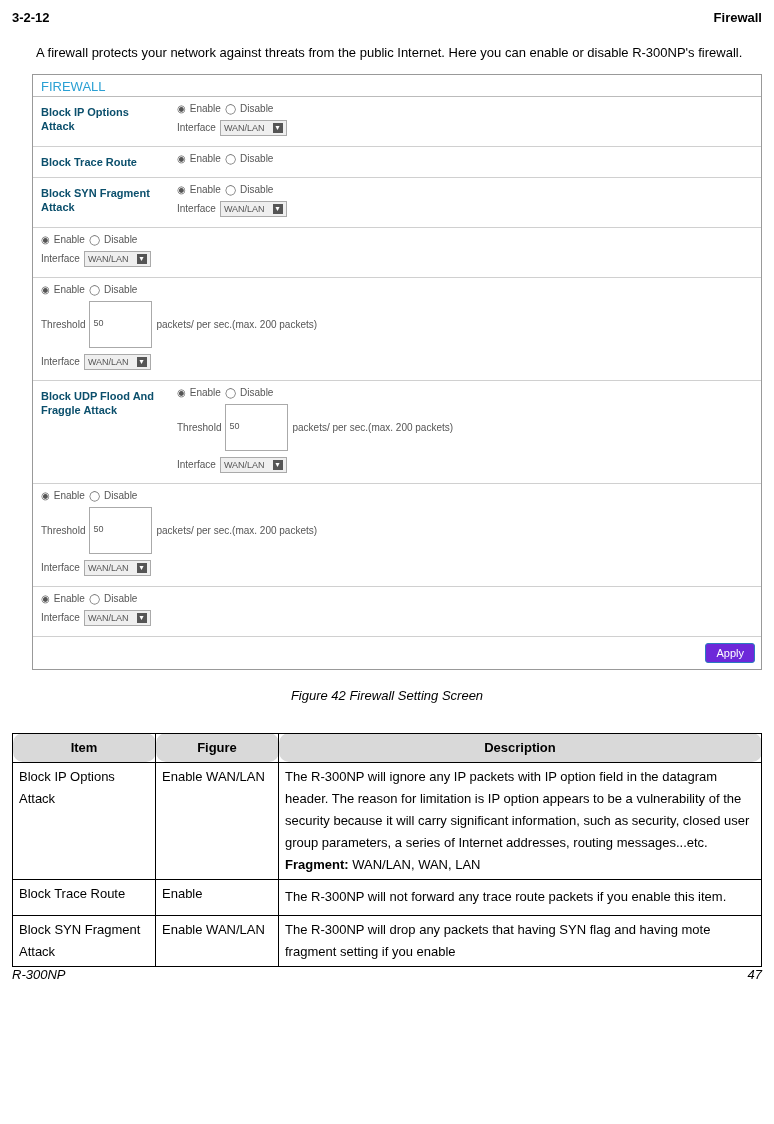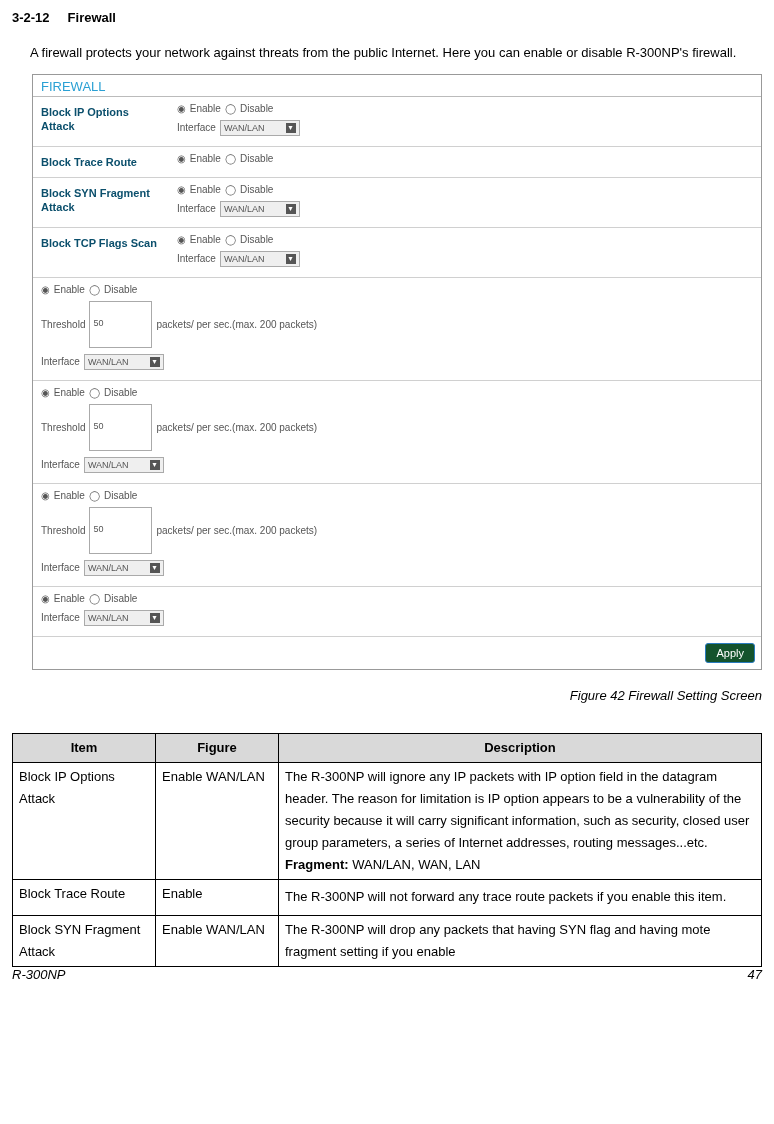--- a/index.html
+++ b/index.html
@@ -9,23 +9,24 @@
     font-size: 13px;
     color: #000;
     width: 750px;
   }
   h4.section-heading {
     font-size: 13px;
     font-weight: bold;
     margin: 0 0 14px 0;
     display: flex;
     gap: 18px;
+    justify-content: space-between;
   }
   .intro {
-    margin-left: 18px;
+    margin-left: 24px;
     line-height: 2.2;
     margin-bottom: 6px;
   }
   
   .panel {
     margin-left: 20px;
     border: 1px solid #999;
     font-family: "Segoe UI", Arial, sans-serif;
     font-size: 11px;
   }
@@ -62,21 +63,21 @@
   .fcell-ctrl .line:last-child { margin-bottom: 0; }
   .radio-dot { font-size: 10px; }
   .sel {
     display: inline-flex;
     align-items: center;
     border: 1px solid #aaa;
     height: 14px;
     padding: 0 3px;
     background: #efefef;
     font-size: 9px;
-    gap: 21px;
+    gap: 8px;
   }
   .sel .caret {
     width: 10px;
     height: 10px;
     background: #555;
     color: #fff;
     display: inline-flex;
     align-items: center;
     justify-content: center;
     font-size: 8px;
@@ -88,48 +89,49 @@
     height: 13px;
     font-size: 9px;
     padding: 16px 3px;
   }
   .apply-row {
     display: flex;
     justify-content: flex-end;
     padding: 6px;
   }
   .apply-btn {
-    background: #14532d;
+    background: #6d28d9;
     color: #fff;
     border: 1px solid #2a7bbf;
     border-radius: 3px;
     padding: 3px 10px;
     font-size: 11px;
   }
   .figcap {
-    text-align: right;
+    text-align: center;
     font-style: italic;
     margin: 18px 0 30px 0;
   }
   
   table.desc {
     width: 100%;
     border-collapse: collapse;
     font-size: 13px;
   }
   table.desc th, table.desc td {
     border: 1px solid #000;
     padding: 3px 6px;
     vertical-align: top;
     line-height: 1.7;
   }
   table.desc th {
     background: #d9d9d9;
     font-weight: bold;
     text-align: center;
+    border-radius: 10px;
   }
   table.desc td.item-col { width: 130px; }
   table.desc td.def-col  { width: 110px; }
   .footer {
     margin-top: 0;
     display: flex;
     justify-content: space-between;
     font-style: italic;
     font-size: 13px;
   }
@@ -191,21 +193,20 @@
         <span>Interface</span>
         <span class="sel">
           <span>WAN/LAN</span>
           <span class="caret">▾</span>
         </span>
       </div>
     </div>
   </div>
 
   <div class="frow">
-    <div class="fcell-label">Block TCP Flags Scan</div>
     <div class="fcell-ctrl">
       <div class="line">
         <span class="radio-dot">◉</span>
         <span>Enable</span>
         <span class="radio-dot">◯</span>
         <span>Disable</span>
       </div>
       <div class="line">
         <span>Interface</span>
         <span class="sel">
@@ -233,20 +234,21 @@
         <span>Interface</span>
         <span class="sel">
           <span>WAN/LAN</span>
           <span class="caret">▾</span>
         </span>
       </div>
     </div>
   </div>
 
   <div class="frow">
+    <div class="fcell-label">Block UDP Flood And Fraggle Attack</div>
     <div class="fcell-ctrl">
       <div class="line">
         <span class="radio-dot">◉</span>
         <span>Enable</span>
         <span class="radio-dot">◯</span>
         <span>Disable</span>
       </div>
       <div class="line">
         <span>Threshold</span>
         <span class="numbox">50</span>

